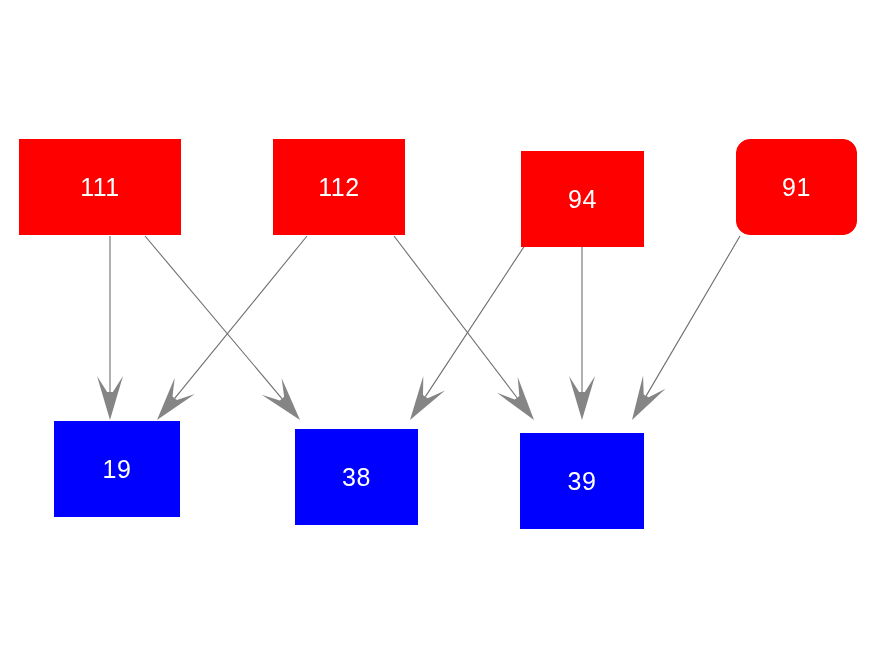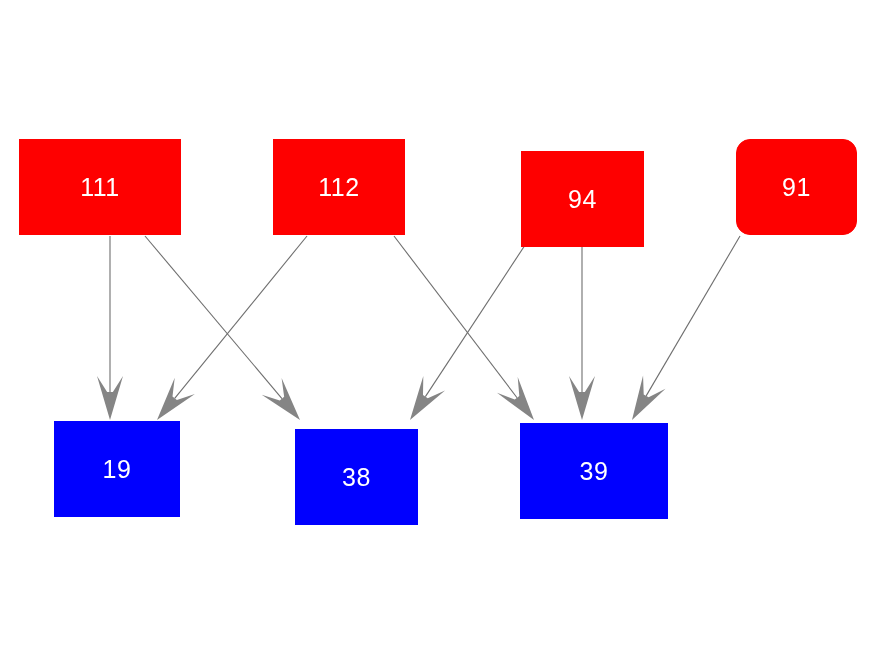--- a/index.html
+++ b/index.html
@@ -104,18 +104,18 @@
       </div>
       <div class="node node-source" style="left: 736px; top: 139px; width: 121px; height: 96px; border-radius: 14px;">
         <span>91</span>
       </div>
       <div class="node node-target" style="left: 54px; top: 421px; width: 126px; height: 96px;">
         <span>19</span>
       </div>
       <div class="node node-target" style="left: 295px; top: 421px; width: 123px; height: 96px; margin-top: 8px;">
         <span>38</span>
       </div>
-      <div class="node node-target" style="left: 520px; top: 423px; width: 148px; height: 96px;">
+      <div class="node node-target" style="left: 520px; top: 433px; width: 124px; height: 96px;">
         <span>39</span>
       </div>
     </div>
 
 </div>
 
 </body></html>

